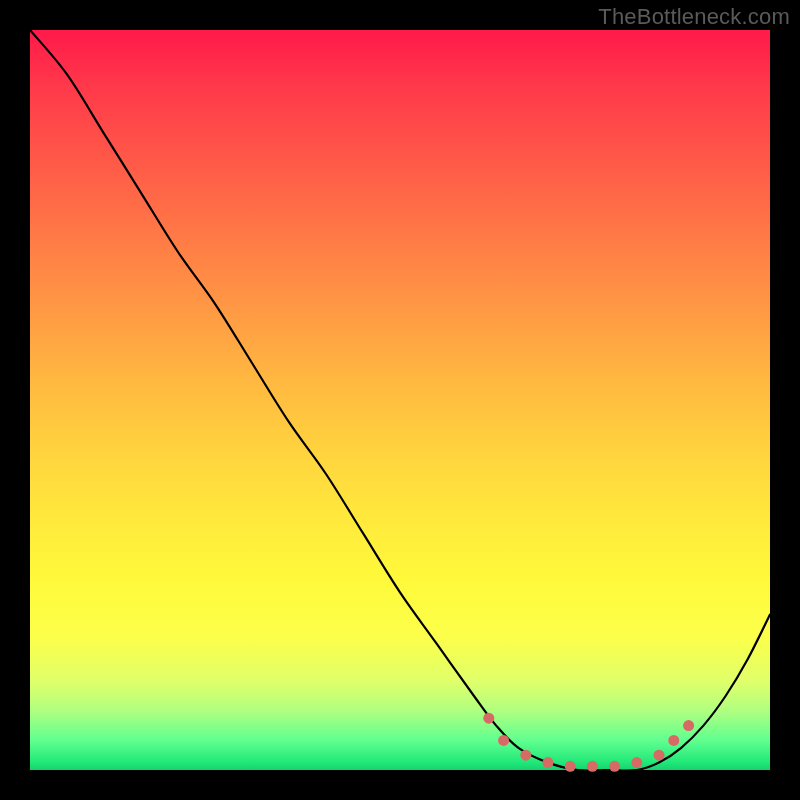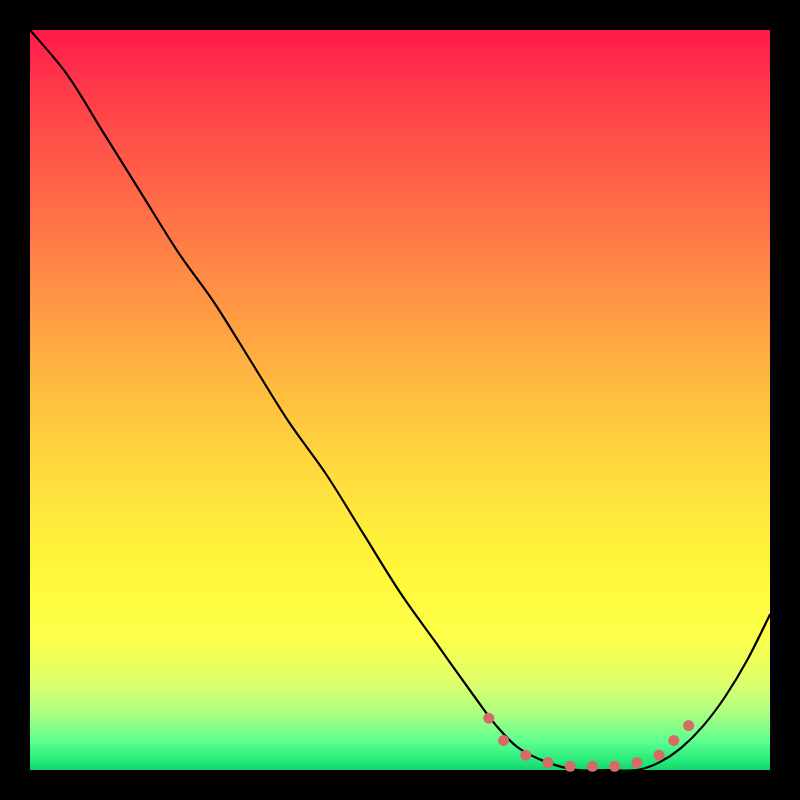--- a/index.html
+++ b/index.html
@@ -66,20 +66,21 @@
     color: #5a5a5a;
     font-size: 22px;
     font-weight: 500;
     letter-spacing: 0.2px;
   }
 </style>
 </head>
 <body>
 
 <div class="frame">
+  <div class="watermark">TheBottleneck.com</div>
 
   <div class="plot">
     <div class="gradient"></div>
     <svg class="curve" viewBox="0 0 740 740" preserveAspectRatio="none">
       <path id="curve-path" fill="none" stroke="#000" stroke-width="2.2" stroke-linejoin="round" stroke-linecap="round" d="M 0 0 C 6.17 7.40, 24.67 27.13, 37.00 44.40 C 49.33 61.67, 61.67 83.87, 74.00 103.60 C 86.33 123.33, 98.67 143.07, 111.00 162.80 C 123.33 182.53, 135.67 203.50, 148.00 222.00 C 160.33 240.50, 172.67 255.30, 185.00 273.80 C 197.33 292.30, 209.67 313.27, 222.00 333.00 C 234.33 352.73, 246.67 373.70, 259.00 392.20 C 271.33 410.70, 283.67 425.50, 296.00 444.00 C 308.33 462.50, 320.67 483.47, 333.00 503.20 C 345.33 522.93, 357.67 543.90, 370.00 562.40 C 382.33 580.90, 394.67 596.93, 407.00 614.20 C 419.33 631.47, 434.13 652.43, 444.00 666.00 C 453.87 679.57, 458.80 686.97, 466.20 695.60 C 473.60 704.23, 479.77 711.63, 488.40 717.80 C 497.03 723.97, 508.13 728.90, 518.00 732.60 C 527.87 736.30, 537.73 738.77, 547.60 740.00 C 557.47 741.23, 567.33 740.00, 577.20 740.00 C 587.07 740.00, 598.17 741.23, 606.80 740.00 C 615.43 738.77, 621.60 736.30, 629.00 732.60 C 636.40 728.90, 643.80 723.97, 651.20 717.80 C 658.60 711.63, 666.00 704.23, 673.40 695.60 C 680.80 686.97, 688.20 677.10, 695.60 666.00 C 703.00 654.90, 710.40 642.57, 717.80 629.00 C 725.20 615.43, 736.30 592.00, 740.00 584.60"></path>
       <g id="markers">
           <circle cx="458.80" cy="688.20" r="5.5" fill="#d66b66"></circle>
           <circle cx="473.60" cy="710.40" r="5.5" fill="#d66b66"></circle>
           <circle cx="495.80" cy="725.20" r="5.5" fill="#d66b66"></circle>
           <circle cx="518.00" cy="732.60" r="5.5" fill="#d66b66"></circle>

